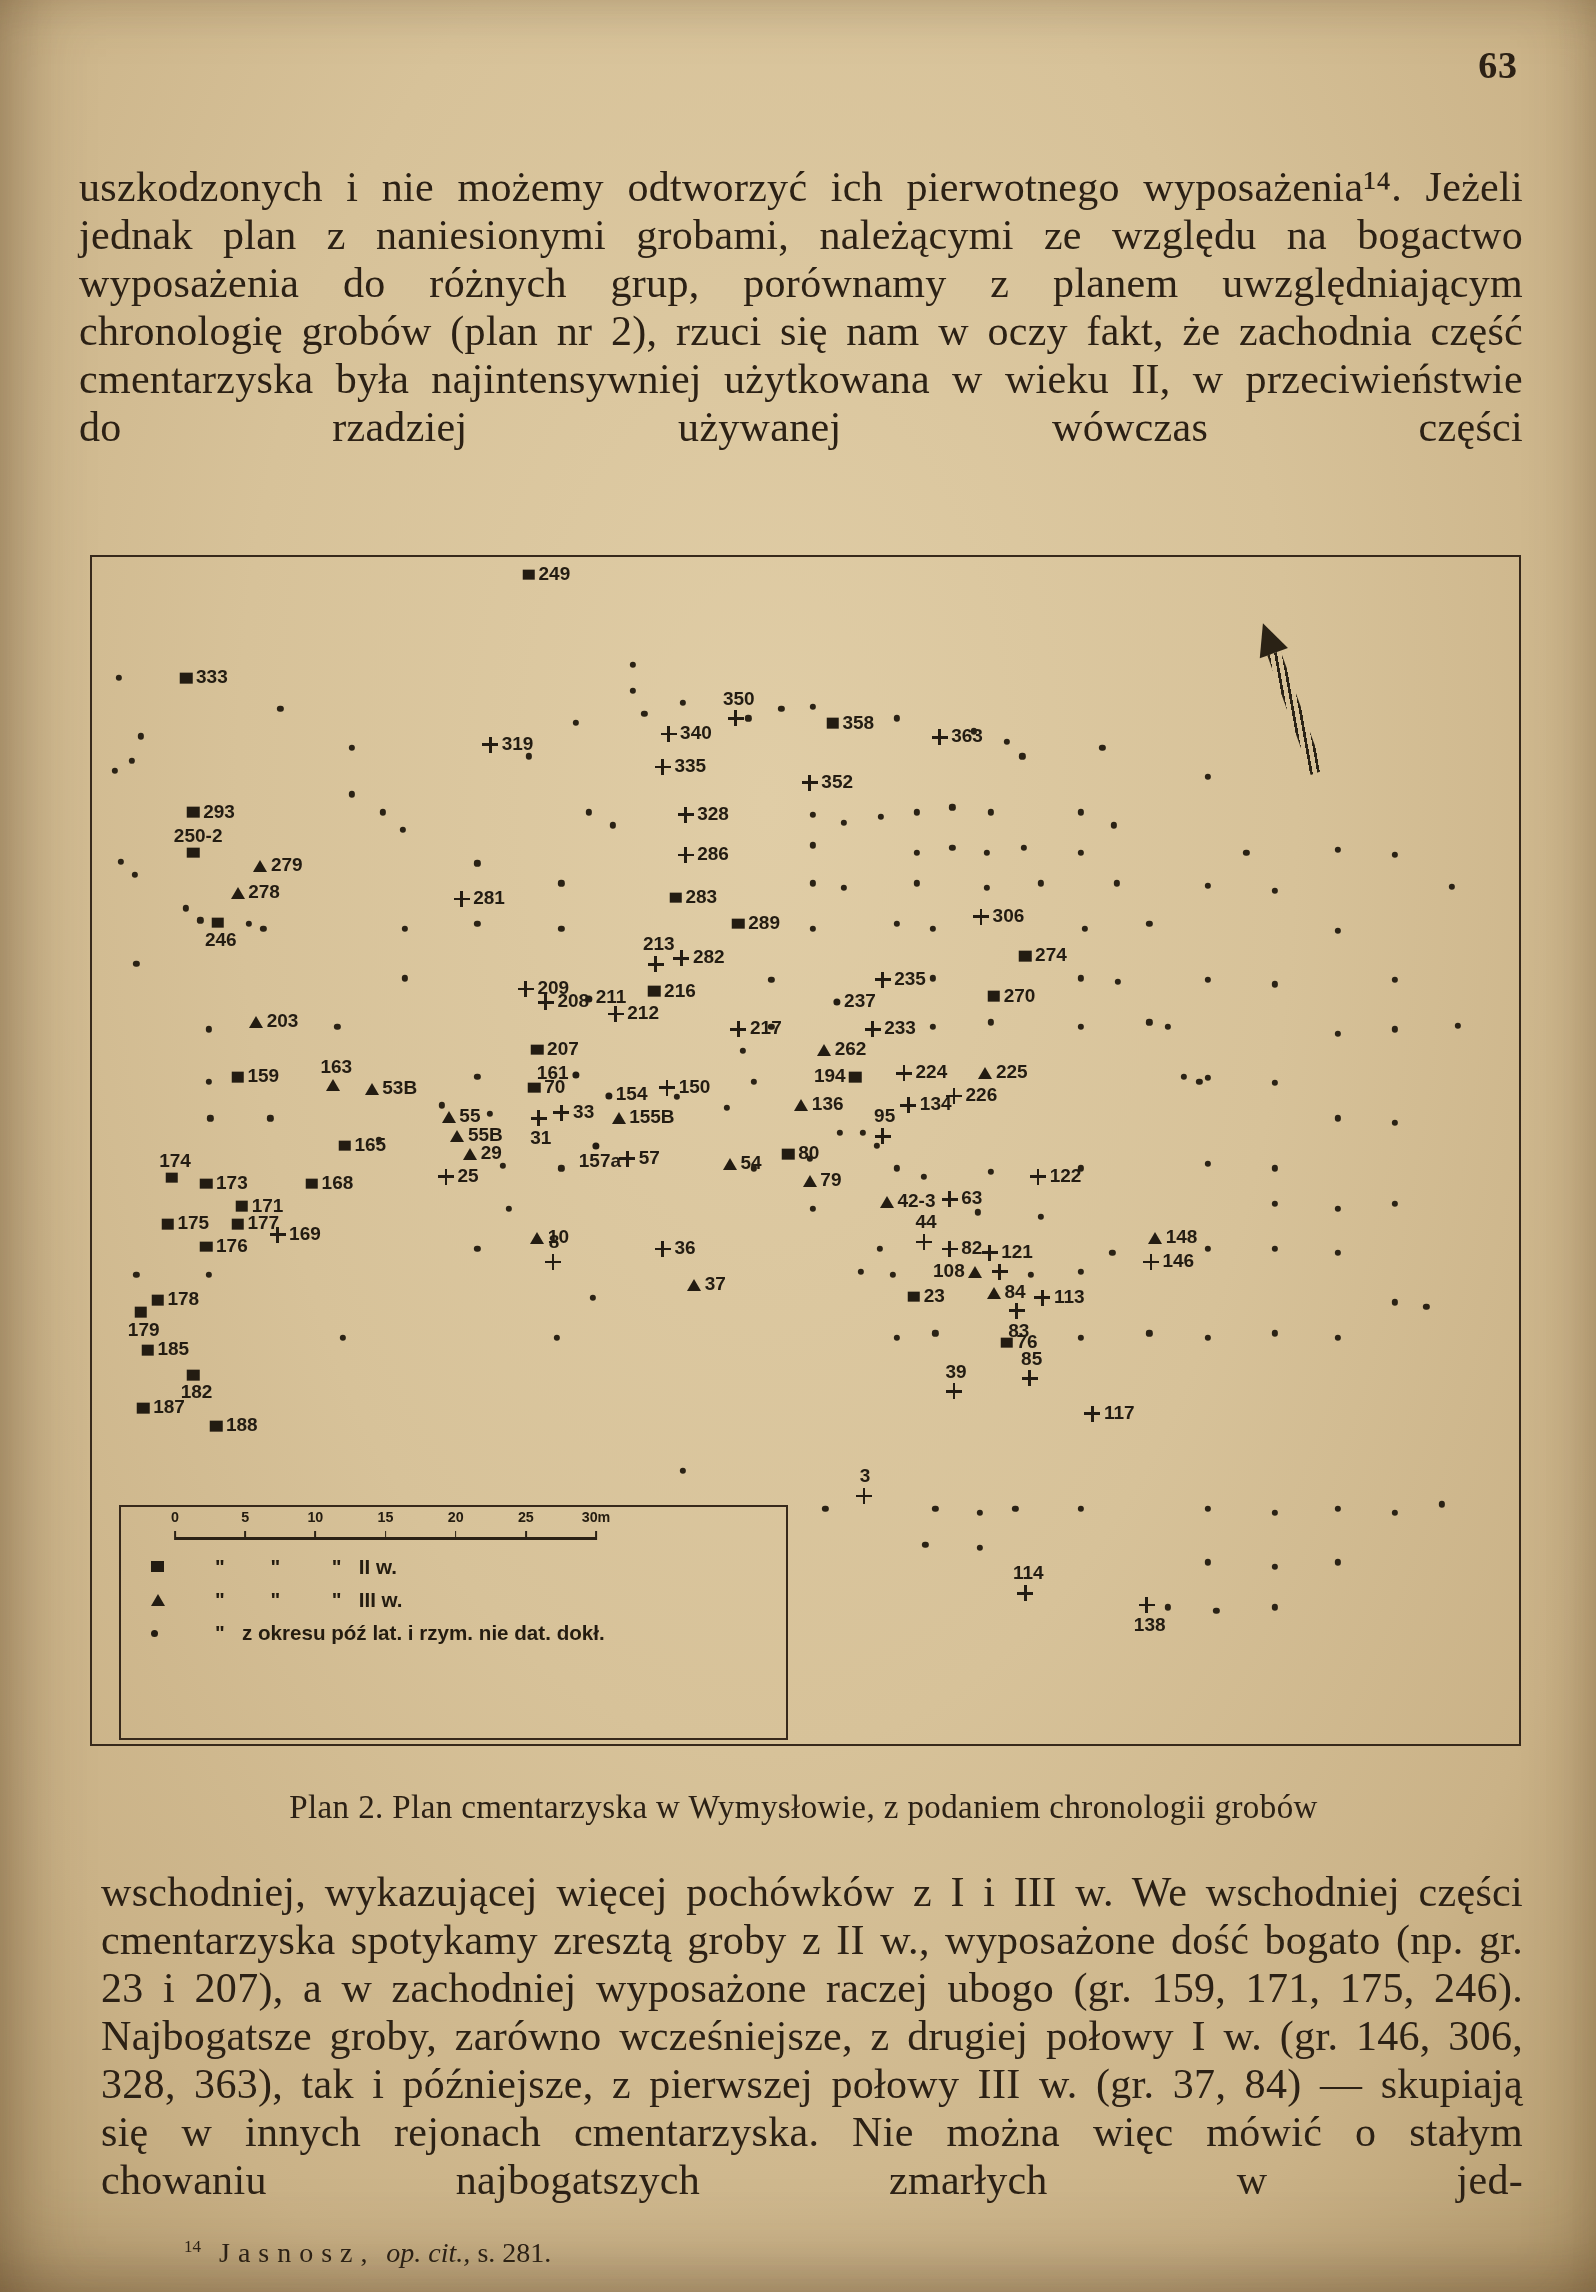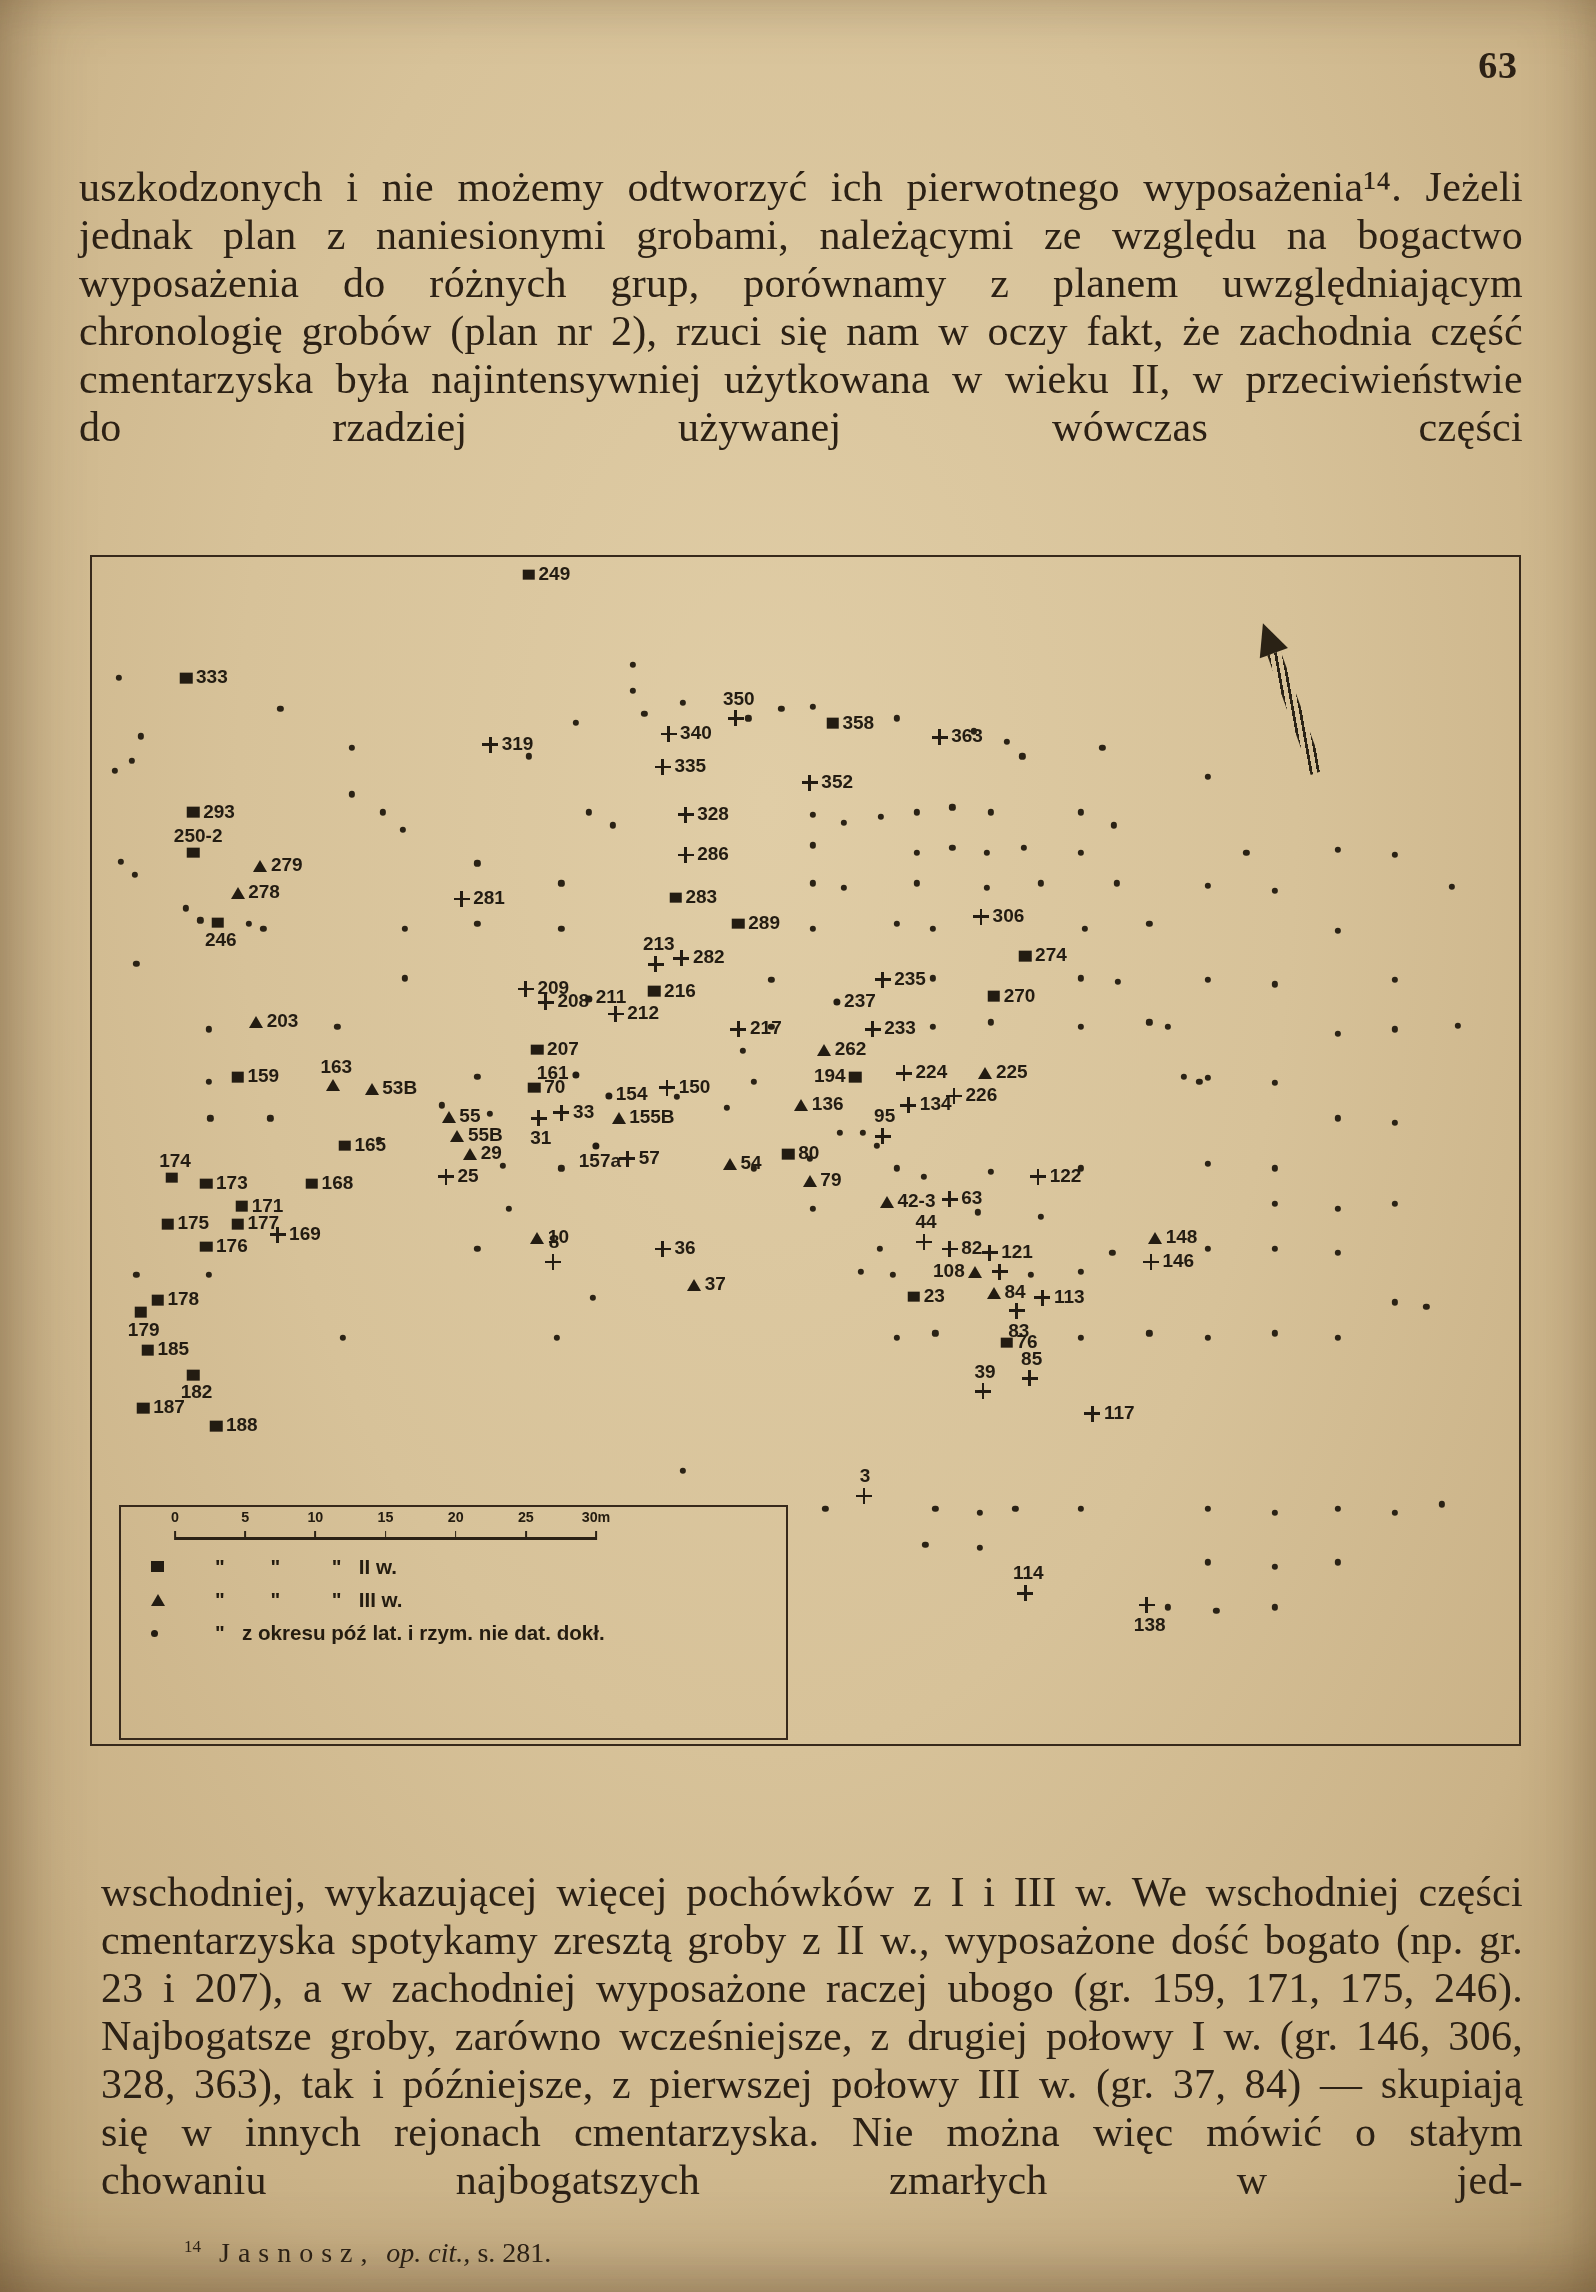--- a/index.html
+++ b/index.html
@@ -441,21 +441,21 @@
           <span class="lbl lbl-t">85</span>
         </div>
         <div class="pt" style="left: 70.1%; top: 68.8%; margin-top: 40px;">
           <span class="sym sym-pl"></span>
           <span class="lbl lbl-r">117</span>
         </div>
         <div class="pt" style="left: 7.1%; top: 68.9%;">
           <span class="sym sym-sq"></span>
           <span class="lbl lbl-b">182</span>
         </div>
-        <div class="pt" style="left: 60.4%; top: 70.3%; margin-left: 29px;">
+        <div class="pt" style="left: 60.4%; top: 70.3%;">
           <span class="sym sym-pl"></span>
           <span class="lbl lbl-t">39</span>
         </div>
         <div class="pt" style="left: 3.6%; top: 71.7%;">
           <span class="sym sym-sq"></span>
           <span class="lbl lbl-r">187</span>
         </div>
         <div class="pt" style="left: 8.7%; top: 73.2%;">
           <span class="sym sym-sq"></span>
           <span class="lbl lbl-r">188</span>
@@ -681,20 +681,21 @@
           <div class="lg-row">
             <span class="lg-symwrap">
               <span class="sym sym-dot"></span>
             </span>
             <span class="lg-text">"   z okresu póź lat. i rzym. nie dat. dokł.</span>
           </div>
         </div>
     </div>
   </div>
 
+  <div class="caption">Plan 2. Plan cmentarzyska w Wymysłowie, z podaniem chronologii grobów</div>
 
   <p class="para" id="para2">wschodniej, wykazującej więcej pochówków z I i III w. We wschodniej części cmentarzyska spotykamy zresztą groby z II w., wyposażone dość bogato (np. gr. 23 i 207), a w zachodniej wyposażone raczej ubogo (gr. 159, 171, 175, 246). Najbogatsze groby, zarówno wcześniejsze, z drugiej połowy I w. (gr. 146, 306, 328, 363), tak i późniejsze, z pierwszej połowy III w. (gr. 37, 84) — skupiają się w innych rejonach cmentarzyska. Nie można więc mówić o stałym chowaniu najbogatszych zmarłych w jed-</p>
 
   <div class="footnote">
     <span class="fn-marker">14</span><span class="fn-author">Jasnosz,</span><span class="fn-opcit">op. cit.,</span><span class="fn-pages">s. 281.</span>
   </div>
 
 </div>
 
 

